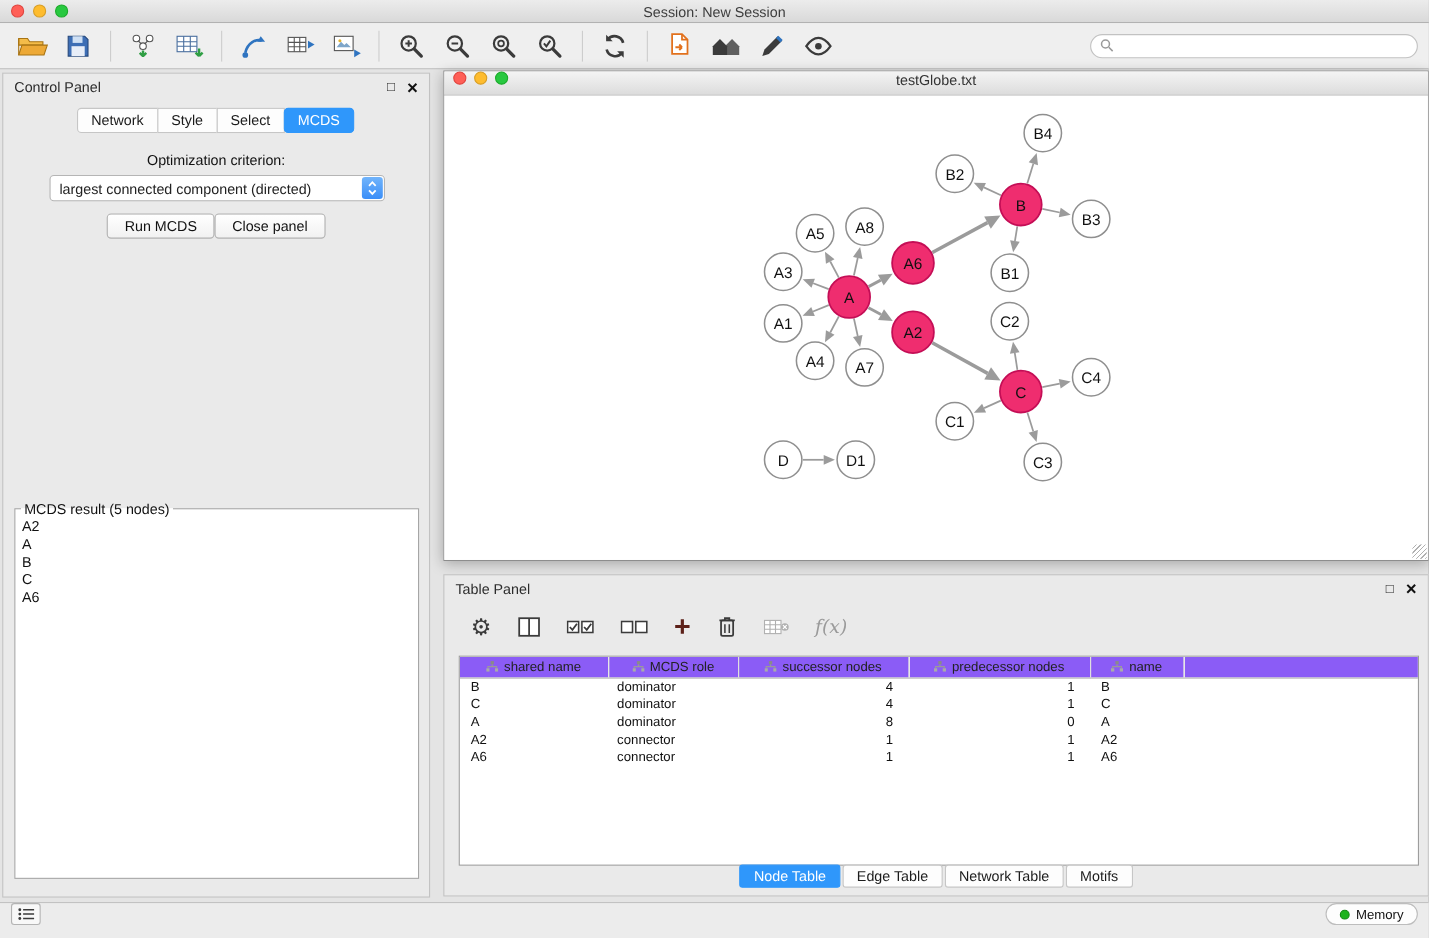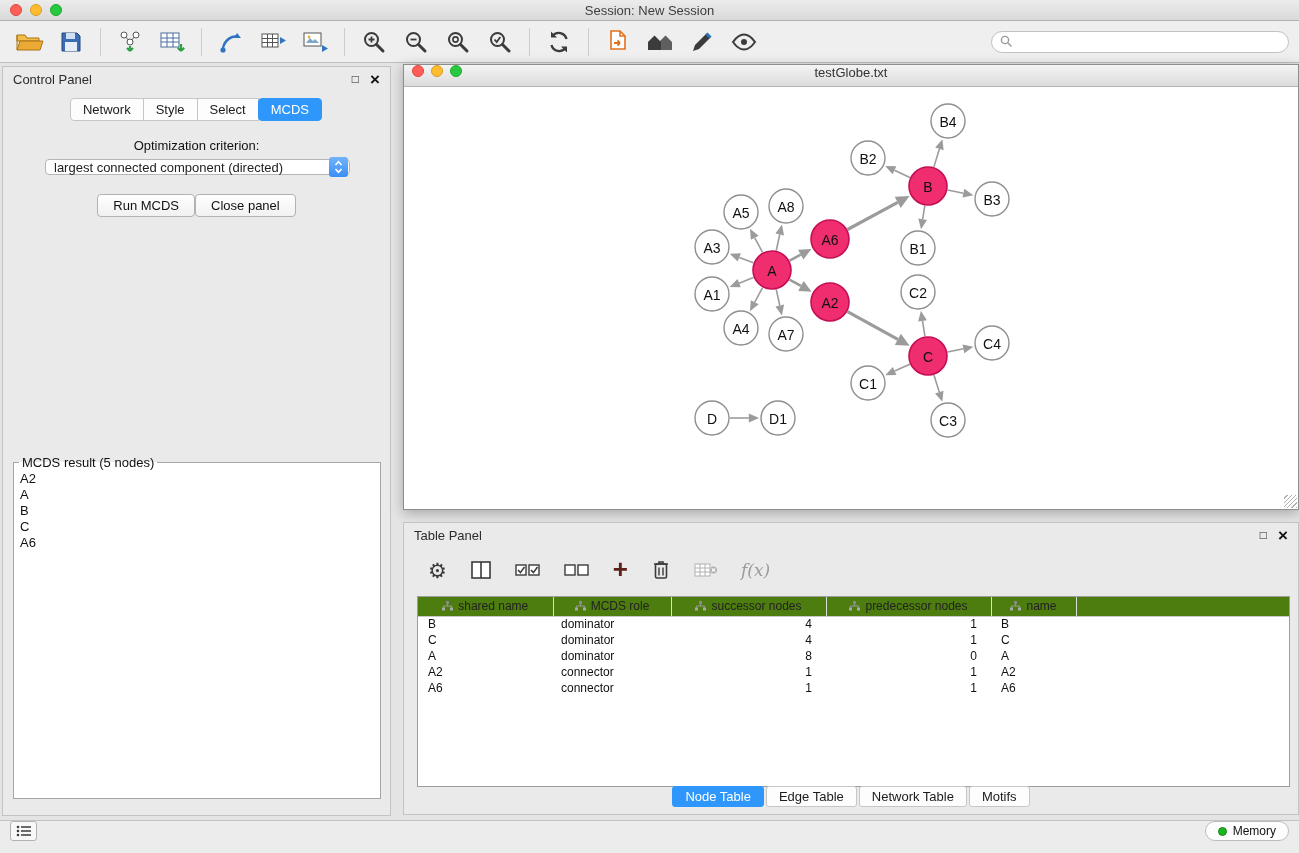--- a/index.html
+++ b/index.html
@@ -30,21 +30,21 @@
 .control-panel{position:absolute;left:2px;top:3px;width:389px;height:750px;background:#eaeaea;border:1px solid #c3c3c3}
 .panel-header{height:24px;display:flex;align-items:center;padding:0 10px;font-size:13px;color:#2c2c2c}
 .ph-icons{margin-left:auto;display:flex;gap:11px;align-items:center}
 .ph-float{font-size:12px;color:#222;line-height:1}
 .ph-close{font-size:17px;font-weight:bold;color:#111;line-height:1}
 .cp-tabs{display:flex;justify-content:center;margin-top:7px}
 .cp-tab{padding:3px 12px;font-size:13px;background:#fdfdfd;border:1px solid #c6c6c6;margin-left:-1px;color:#1b1b1b}
 .cp-tab.first{border-radius:4px 0 0 4px}
 .cp-tab.active{background:#2f97fb;color:#fff;border-color:#2f97fb;border-radius:4px}
 .opt-label{text-align:center;margin-top:17px;font-size:13px;color:#111}
-.combo{position:absolute;left:42px;top:92px;width:305px;height:16px;background:#fff;border:1px solid #b5b5b5;border-radius:4px;display:flex;align-items:center}
+.combo{position:absolute;left:42px;top:92px;width:305px;height:24px;background:#fff;border:1px solid #b5b5b5;border-radius:4px;display:flex;align-items:center}
 .combo-text{flex:1;padding:0 8px;font-size:13px;white-space:nowrap;overflow:hidden}
 .combo-arrows{width:19px;height:20px;margin-right:1px;background:linear-gradient(#71b4fb,#3a8ef8);border-radius:3px;display:flex;align-items:center;justify-content:center}
 .btn-row{position:absolute;top:127px;left:0;right:0;display:flex;justify-content:center;}
 .btn{background:linear-gradient(#ffffff,#f1f1f1);border:1px solid #b2b2b2;border-radius:4px;padding:3px 15px;font-size:13px;color:#111}
 fieldset.result{position:absolute;left:10px;right:9px;top:388px;bottom:16px;border:1px solid #a6a6a6;background:#fff}
 fieldset.result legend{font-size:13px;padding:0 3px;margin-left:5px;color:#111}
 .result-list{position:absolute;left:2px;right:2px;top:0;bottom:2px;overflow:auto;padding:1px 4px}
 .result-item{font-size:13px;line-height:16px;color:#111}
 
 
@@ -59,21 +59,21 @@
 
 
 .table-panel{position:absolute;left:403px;top:459px;width:896px;height:293px;background:#eaeaea;border:1px solid #c3c3c3}
 .tp-toolbar{position:absolute;top:27px;left:10px;right:10px;height:40px;display:flex;align-items:center;gap:23px;padding-left:14px}
 .tp-icon{display:flex;align-items:center;justify-content:center}
 .gear-glyph{font-size:21px;color:#3b3b3b;line-height:1}
 .plus-glyph{font-size:26px;font-weight:bold;color:#5c2018;line-height:1;margin-top:-3px}
 .fx-glyph{font-family:"DejaVu Serif",serif;font-style:italic;font-size:17px;color:#9a9a9a}
 .tp-table-wrap{position:absolute;left:13px;right:8px;top:73px;height:191px;background:#fff;border:1px solid #9d9d9d;overflow:hidden}
 table.node-table{border-collapse:collapse;width:100%;table-layout:fixed;font-size:12px}
-table.node-table th{height:19px;background:#4d7c0f;border-bottom:1px solid #c9c9c9;border-right:1px solid #dcdcdc;font-weight:normal;text-align:center;color:#222;padding:0 4px;white-space:nowrap;overflow:hidden}
+table.node-table th{height:19px;background:#8b5cf6;border-bottom:1px solid #c9c9c9;border-right:1px solid #dcdcdc;font-weight:normal;text-align:center;color:#222;padding:0 4px;white-space:nowrap;overflow:hidden}
 table.node-table th:last-child{border-right:none}
 table.node-table th .hic{margin-right:5px;vertical-align:-1px}
 table.node-table th:nth-child(1){width:135px}
 table.node-table th:nth-child(2){width:118px}
 table.node-table th:nth-child(3){width:155px}
 table.node-table th:nth-child(4){width:165px}
 table.node-table th:nth-child(5){width:85px}
 table.node-table td{height:16px;padding:0 8px;color:#111;white-space:nowrap;overflow:hidden}
 table.node-table td.c0,table.node-table td.c4{padding-left:10px}
 table.node-table td.num{text-align:right;padding-right:14px}

